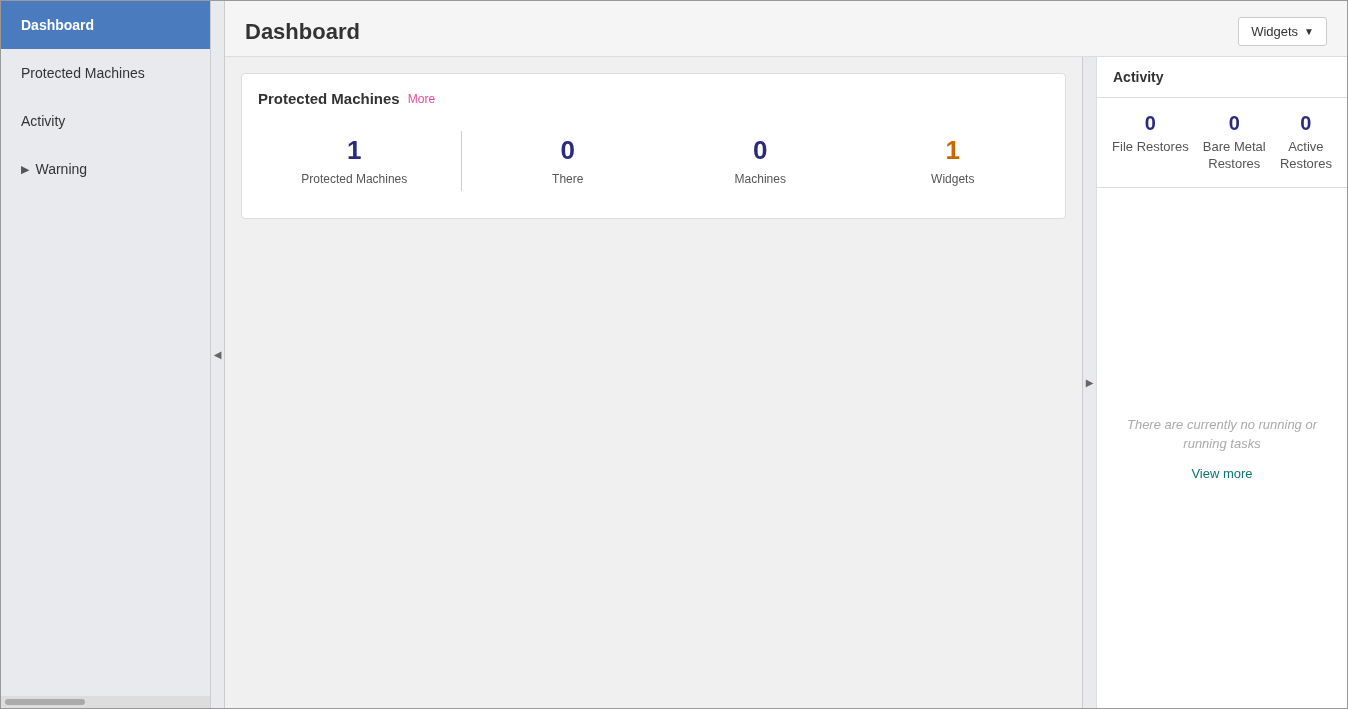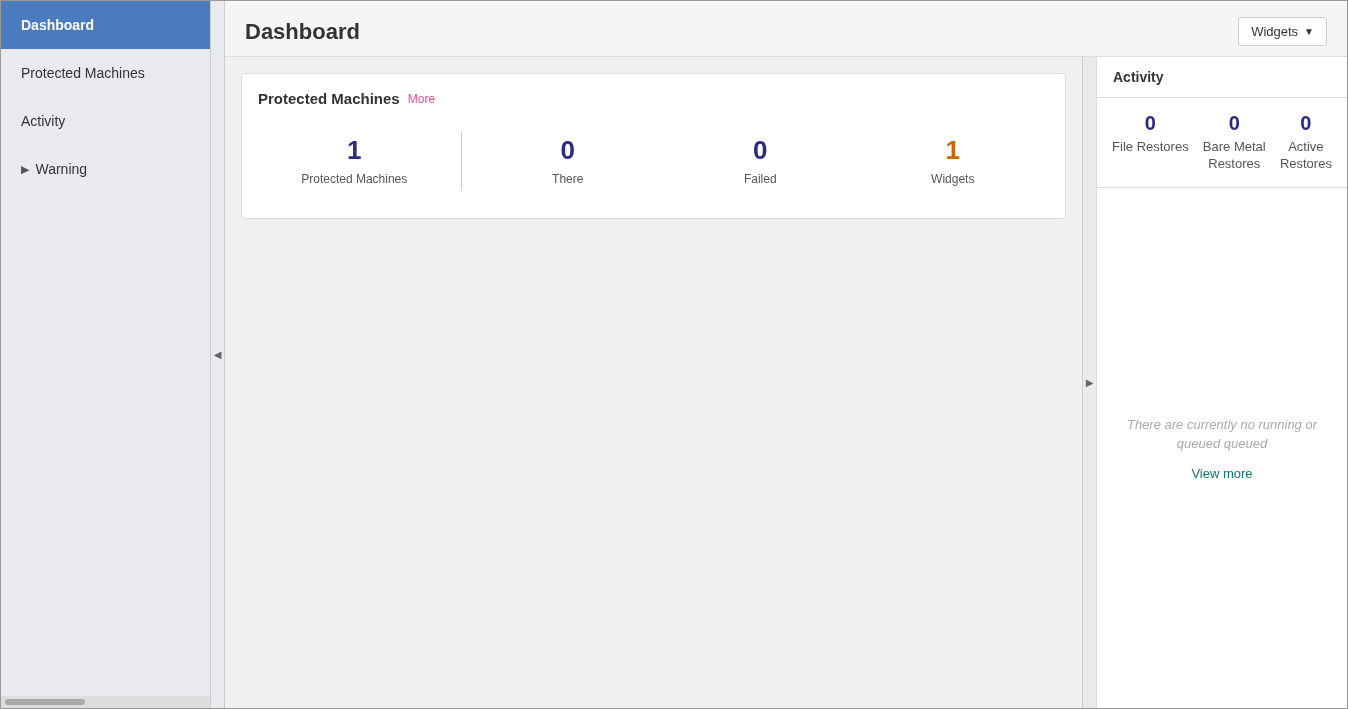--- a/index.html
+++ b/index.html
@@ -105,21 +105,21 @@
               <span class="stat-number">1</span>
               <span class="stat-label">Protected Machines</span>
             </div>
             <div class="stat-divider"></div>
             <div class="stat-item">
               <span class="stat-number">0</span>
               <span class="stat-label">There</span>
             </div>
             <div class="stat-item">
               <span class="stat-number">0</span>
-              <span class="stat-label">Failed</span>
+              <span class="stat-label">Machines</span>
             </div>
             <div class="stat-item">
               <span class="stat-number orange">1</span>
               <span class="stat-label">Widgets</span>
             </div>
           </div>
         </div>
       </div>
 
       <div class="right-collapse-area" style="width:14px;background:#e8eaed;border-left:1px solid #ccc;display:flex;align-items:center;justify-content:center;cursor:pointer;color:#666;font-size:10px;flex-shrink:0;">
@@ -138,19 +138,19 @@
           <div class="activity-stat">
             <span class="activity-stat-number">0</span>
             <span class="activity-stat-label">Bare Metal<br>Restores</span>
           </div>
           <div class="activity-stat">
             <span class="activity-stat-number">0</span>
             <span class="activity-stat-label">Active<br>Restores</span>
           </div>
         </div>
         <div class="activity-empty">
-          <p class="activity-empty-text">There are currently no running or queued queued</p>
+          <p class="activity-empty-text">There are currently no running or running tasks</p>
           <a class="activity-view-more">View more</a>
         </div>
       </div>
     </div>
   </div>
 </div>
 
 </body></html>

